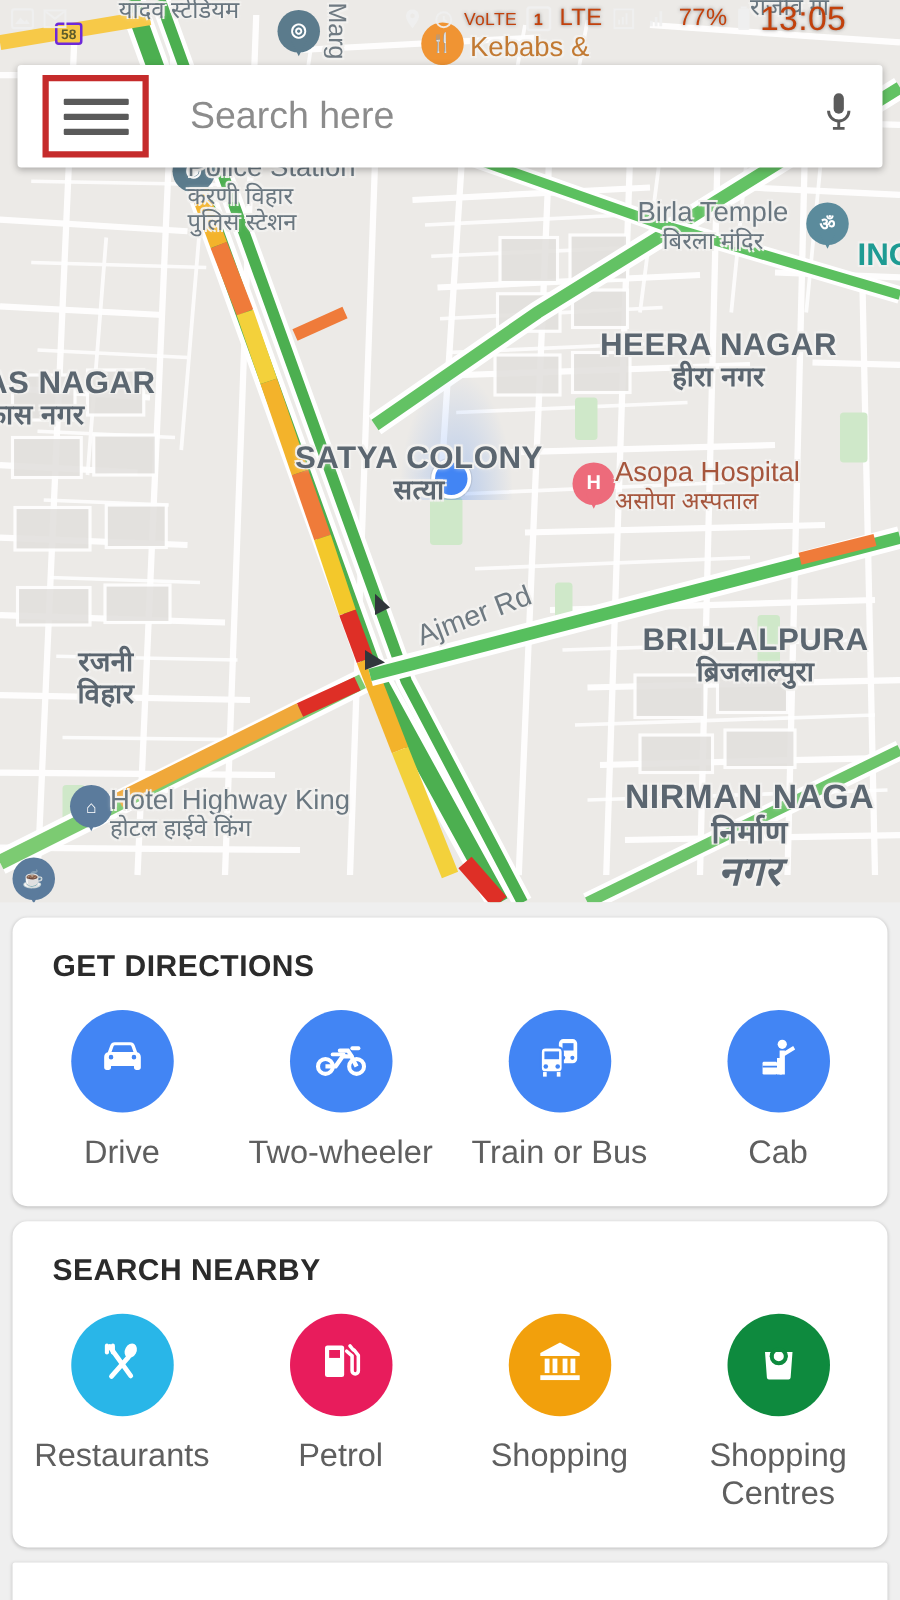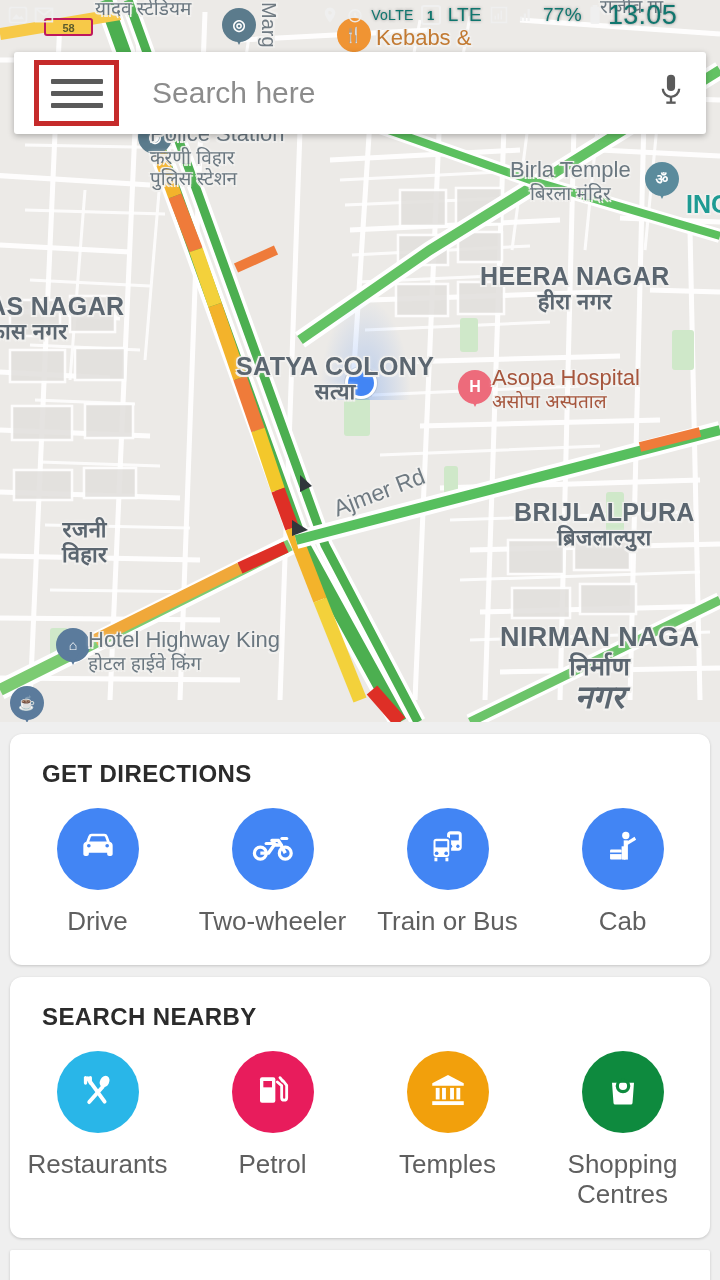--- a/index.html
+++ b/index.html
@@ -41,21 +41,21 @@
 
   #bluedot { position:absolute; width:32px;height:32px;border-radius:50%;
       background:#4285f4; border:3px solid #ffffff; box-shadow:0 0 0 1px rgba(0,0,0,.08); }
   #bluecone { position:absolute; width:90px; height:100px;
       background: radial-gradient(ellipse at 50% 100%, rgba(66,133,244,.32), rgba(66,133,244,0) 72%); }
 
   
   #statusbar {
     position:absolute; top:0; left:0; width:685px; height:30px;
     display:flex; align-items:center; padding:0 8px;
-    color:#0f766e; font-size:19px; z-index:30;
+    color:#c2410c; font-size:19px; z-index:30;
     text-shadow: 0 0 3px rgba(120,120,120,.9);
   }
   #statusbar .left { display:flex; gap:6px; align-items:center; }
   #statusbar .right { margin-left:auto; display:flex; gap:7px; align-items:center; }
   .sb-ico { display:inline-flex; align-items:center; justify-content:center;
             opacity:.92; }
   .sb-box { border:2px solid #f0f0f0; border-radius:3px; width:20px; height:20px;
             font-size:13px; display:flex; align-items:center; justify-content:center;
             font-weight:bold; }
   .sb-txt { font-size:19px; font-weight:normal; letter-spacing:.3px; }
@@ -329,21 +329,21 @@
     <div class="map-label lbl-area" style="left:500px;top:622px;text-align:center;font-size:27px;">
       <span>NIRMAN NAGA</span>
       <span class="hi" style="display:block;font-size:25px;">निर्माण</span>
       <span class="hi" style="display:block;font-size:32px;font-style:italic;">नगर</span>
     </div>
 
     <div class="map-label lbl-poi" style="left:600px;top:-4px;font-size:20px;">
       <span class="hi">राजीव गां</span>
     </div>
 
-    <div style="position:absolute;left:44px;top:18px;width:49px;height:18px;background:#f7c948;border:2px solid #be185d;border-radius:3px;color:#5b5b2b;font-size:11px;text-align:center;line-height:16px;font-weight:bold;">58</div>
+    <div style="position:absolute;left:44px;top:18px;width:22px;height:18px;background:#f7c948;border:2px solid #6d28d9;border-radius:3px;color:#5b5b2b;font-size:11px;text-align:center;line-height:16px;font-weight:bold;">58</div>
   </div>
 
   <div id="statusbar">
     <div class="left">
       <span class="sb-ico">
         <svg width="20" height="20" viewBox="0 0 24 24">
             <rect x="2" y="3" width="20" height="18" rx="2" fill="none" stroke="#f0f0f0" stroke-width="2"></rect>
             <path d="M5 17l5-6 4 4 2-2 3 4z" fill="#f0f0f0"></path>
           </svg>
       </span>
@@ -525,21 +525,21 @@
               <svg width="42" height="42" viewBox="0 0 24 24" fill="#ffffff">
                 <path d="M12 3.4L21 8.2v1.4H3V8.2z"></path>
                 <rect x="5" y="10.8" width="2.2" height="6.6"></rect>
                 <rect x="8.6" y="10.8" width="2.2" height="6.6"></rect>
                 <rect x="13.2" y="10.8" width="2.2" height="6.6"></rect>
                 <rect x="16.8" y="10.8" width="2.2" height="6.6"></rect>
                 <rect x="3" y="18.4" width="18" height="2.2"></rect>
               </svg>
             </span>
           </div>
-          <div class="item-label">Temples</div>
+          <div class="item-label">Shopping</div>
         </div>
 
         <div class="item">
           <div class="circle" style="background:#0e8a3e">
             <span>
               <svg width="40" height="40" viewBox="0 0 24 24" fill="#ffffff">
                 <path d="M5.4 7.6h13.2l-.9 12.2a1 1 0 01-1 .9H7.3a1 1 0 01-1-.9z"></path>
                 <path d="M8.6 9.6a3.4 3.4 0 006.8 0" fill="none" stroke="#0e8a3e" stroke-width="1.9" stroke-linecap="round"></path>
                 <path d="M8.6 9.6a3.4 3.4 0 016.8 0" fill="none" stroke="#0e8a3e" stroke-width="1.9" stroke-linecap="round"></path>
               </svg>

